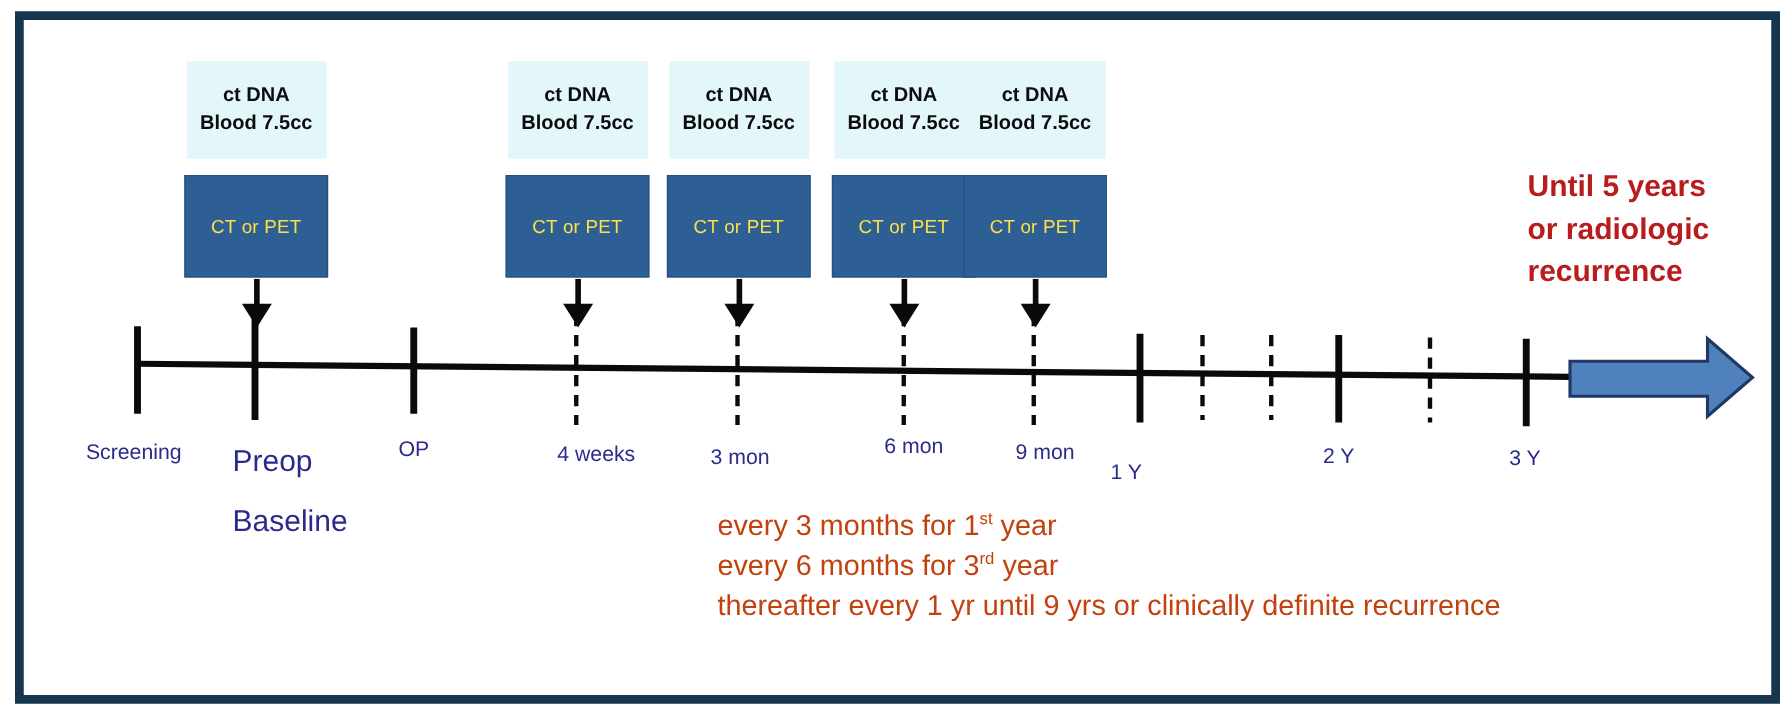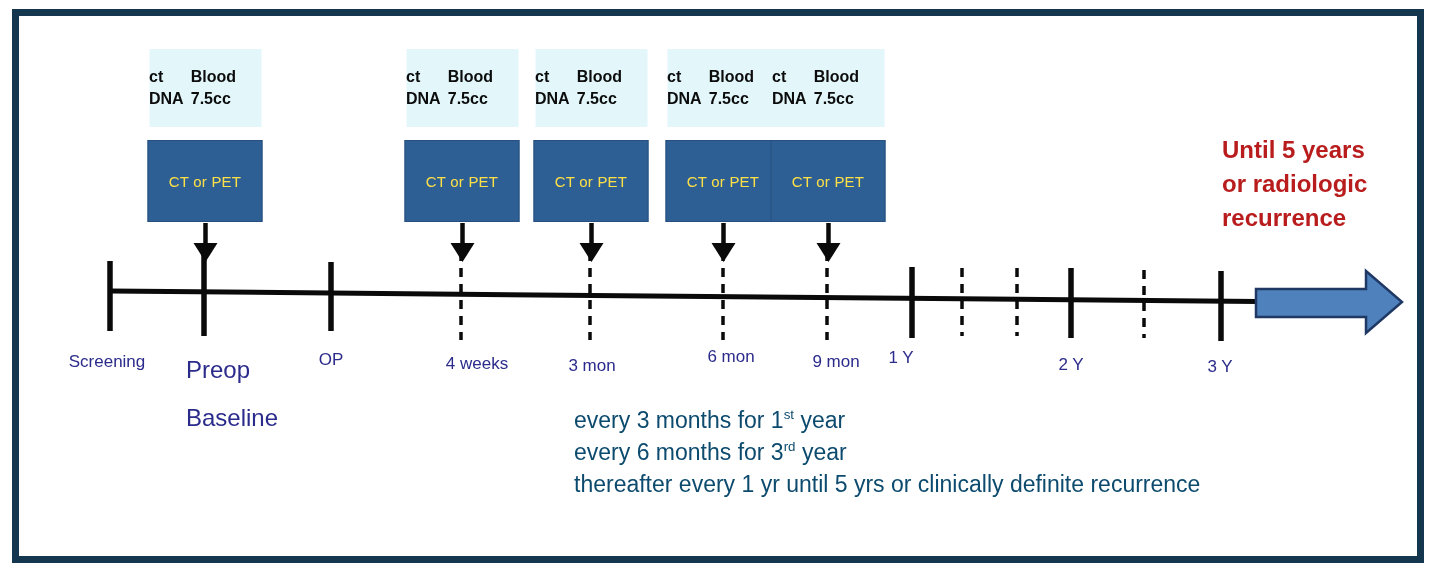--- a/index.html
+++ b/index.html
@@ -9,42 +9,42 @@
   }
   .frame{
     position:absolute;left:12px;top:9px;width:1398px;height:540px;
     border:7px solid #14364f;background:#ffffff;
   }
   .layer{position:absolute;left:0;top:0;width:1432px;height:568px;}
   .event{position:absolute;top:49px;transform:translateX(-50%);
          display:flex;flex-direction:column;align-items:center;}
   .ctdna{
     width:112px;height:78px;background:#e3f7fb;color:#0c0c0c;
-    display:flex;flex-direction:row;justify-content:center;align-items:center;
-    font-size:16px;font-weight:700;line-height:1.35;text-align:left;
+    display:flex;flex-direction:column;justify-content:center;align-items:center;
+    font-size:16px;font-weight:700;line-height:1.35;text-align:center;
   }
   .scan{
     margin-top:13px;width:113px;height:80px;background:#2e5f94;border:1px solid #27507e;
     color:#fde047;display:flex;align-items:center;justify-content:center;
     font-size:15px;letter-spacing:.2px;
   }
   .down-arrow{margin-top:1px;display:block;}
   .tl-label{
     position:absolute;transform:translateX(-50%);
     color:#2b2b8c;font-size:17px;white-space:nowrap;
   }
   .tl-label--left{transform:none;}
   .tl-label .subline{display:block;margin-top:20px;}
   .until-note{
     position:absolute;left:1222px;top:133px;color:#b91c1c;
     font-size:24px;font-weight:700;line-height:34px;white-space:nowrap;
   }
   .until-note span{display:block;}
   .notes{
-    position:absolute;left:574px;top:404px;color:#0c4a6e;
+    position:absolute;left:574px;top:404px;color:#c2410c;
     font-size:23px;line-height:32px;white-space:nowrap;
   }
   .notes .note-line{display:block;}
   .notes sup{font-size:0.58em;line-height:0;}
 </style>
 </head>
 <body>
 
 <div class="stage">
   <div class="frame"></div>
@@ -145,28 +145,28 @@
   <div class="tl-label" style="left:107px;top:352px">Screening</div>
   <div class="tl-label tl-label--left" style="left:186px;top:356px;font-size:24px">
     <span>Preop</span>
     <span class="subline">Baseline</span>
   </div>
   <div class="tl-label" style="left:331px;top:350px">OP</div>
   <div class="tl-label" style="left:477px;top:354px">4 weeks</div>
   <div class="tl-label" style="left:592px;top:356px">3 mon</div>
   <div class="tl-label" style="left:731px;top:347px">6 mon</div>
   <div class="tl-label" style="left:836px;top:352px">9 mon</div>
-  <div class="tl-label" style="left:901px;top:348px">1 Y</div>
+  <div class="tl-label" style="left:901px;top:368px">1 Y</div>
   <div class="tl-label" style="left:1071px;top:355px">2 Y</div>
   <div class="tl-label" style="left:1220px;top:357px">3 Y</div>
 
   <div class="until-note">
     <span>Until 5 years</span>
     <span>or radiologic</span>
     <span>recurrence</span>
   </div>
 
   <div class="notes">
     <span class="note-line"><span>every 3 months for 1</span><sup>st</sup><span> year</span></span>
     <span class="note-line"><span>every 6 months for 3</span><sup>rd</sup><span>  year</span></span>
-    <span class="note-line"><span>thereafter every 1 yr until 5 yrs or clinically definite recurrence</span><sup></sup><span></span></span>
+    <span class="note-line"><span>thereafter every 1 yr until 9 yrs or clinically definite recurrence</span><sup></sup><span></span></span>
   </div>
 </div>
 
 </body></html>

